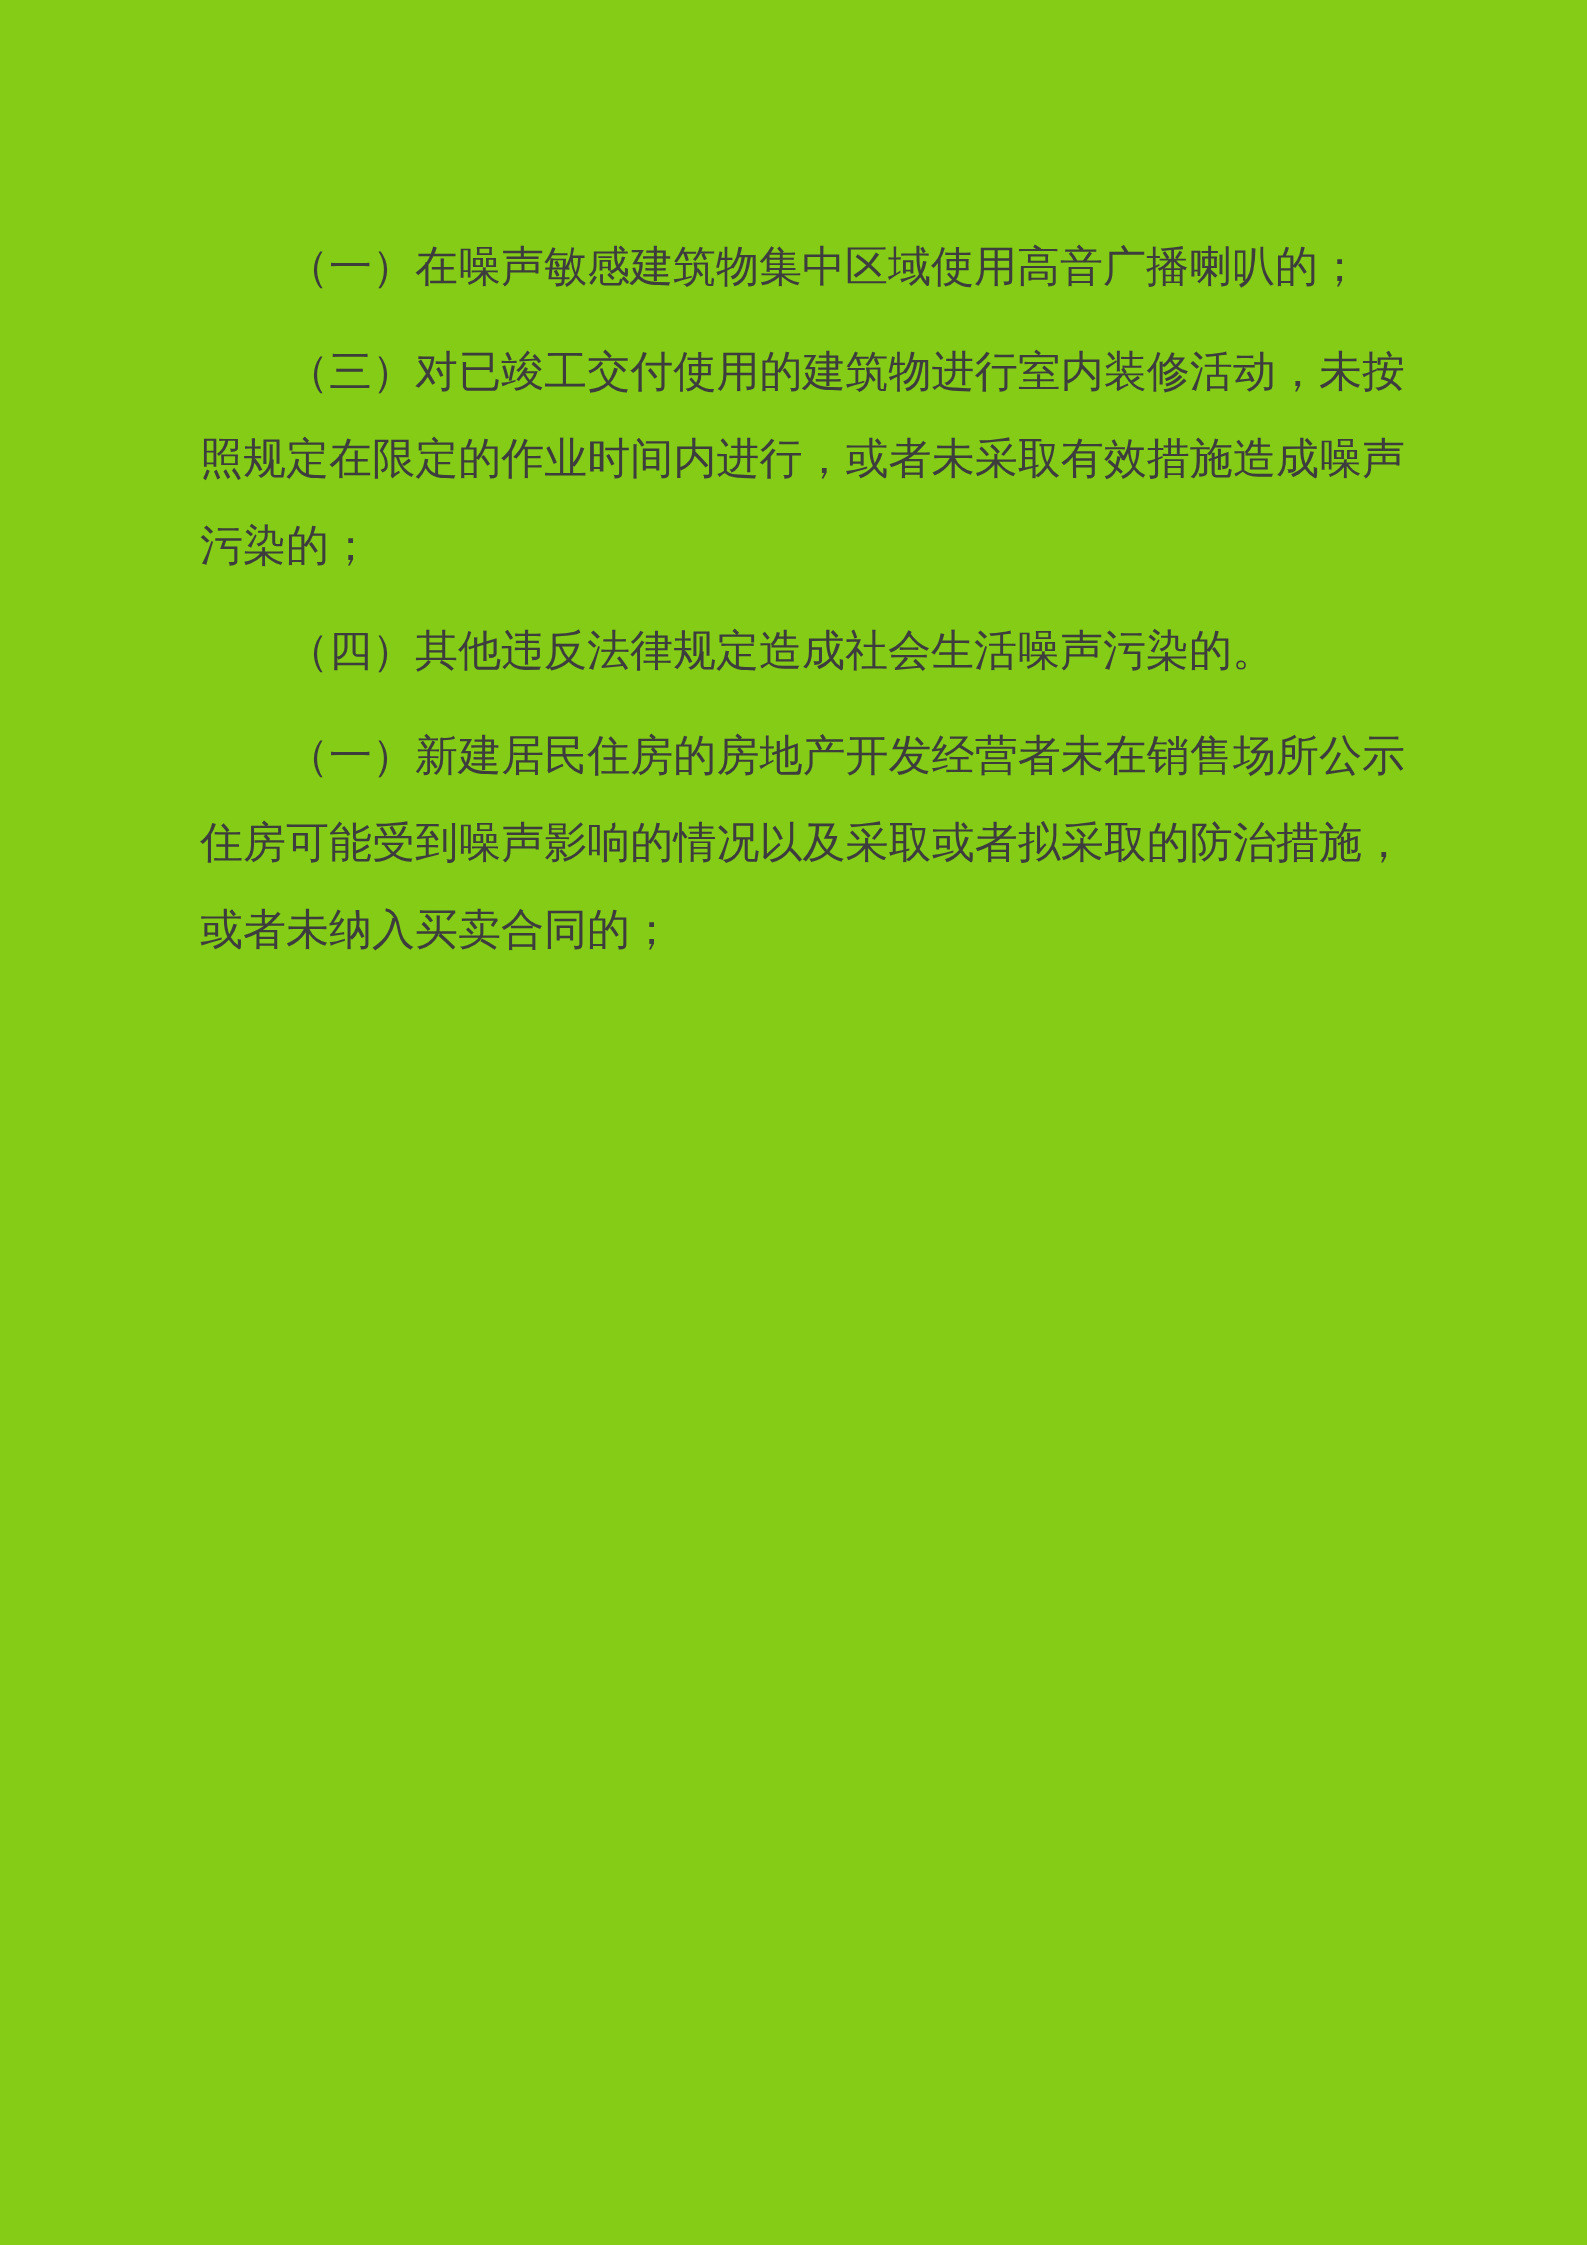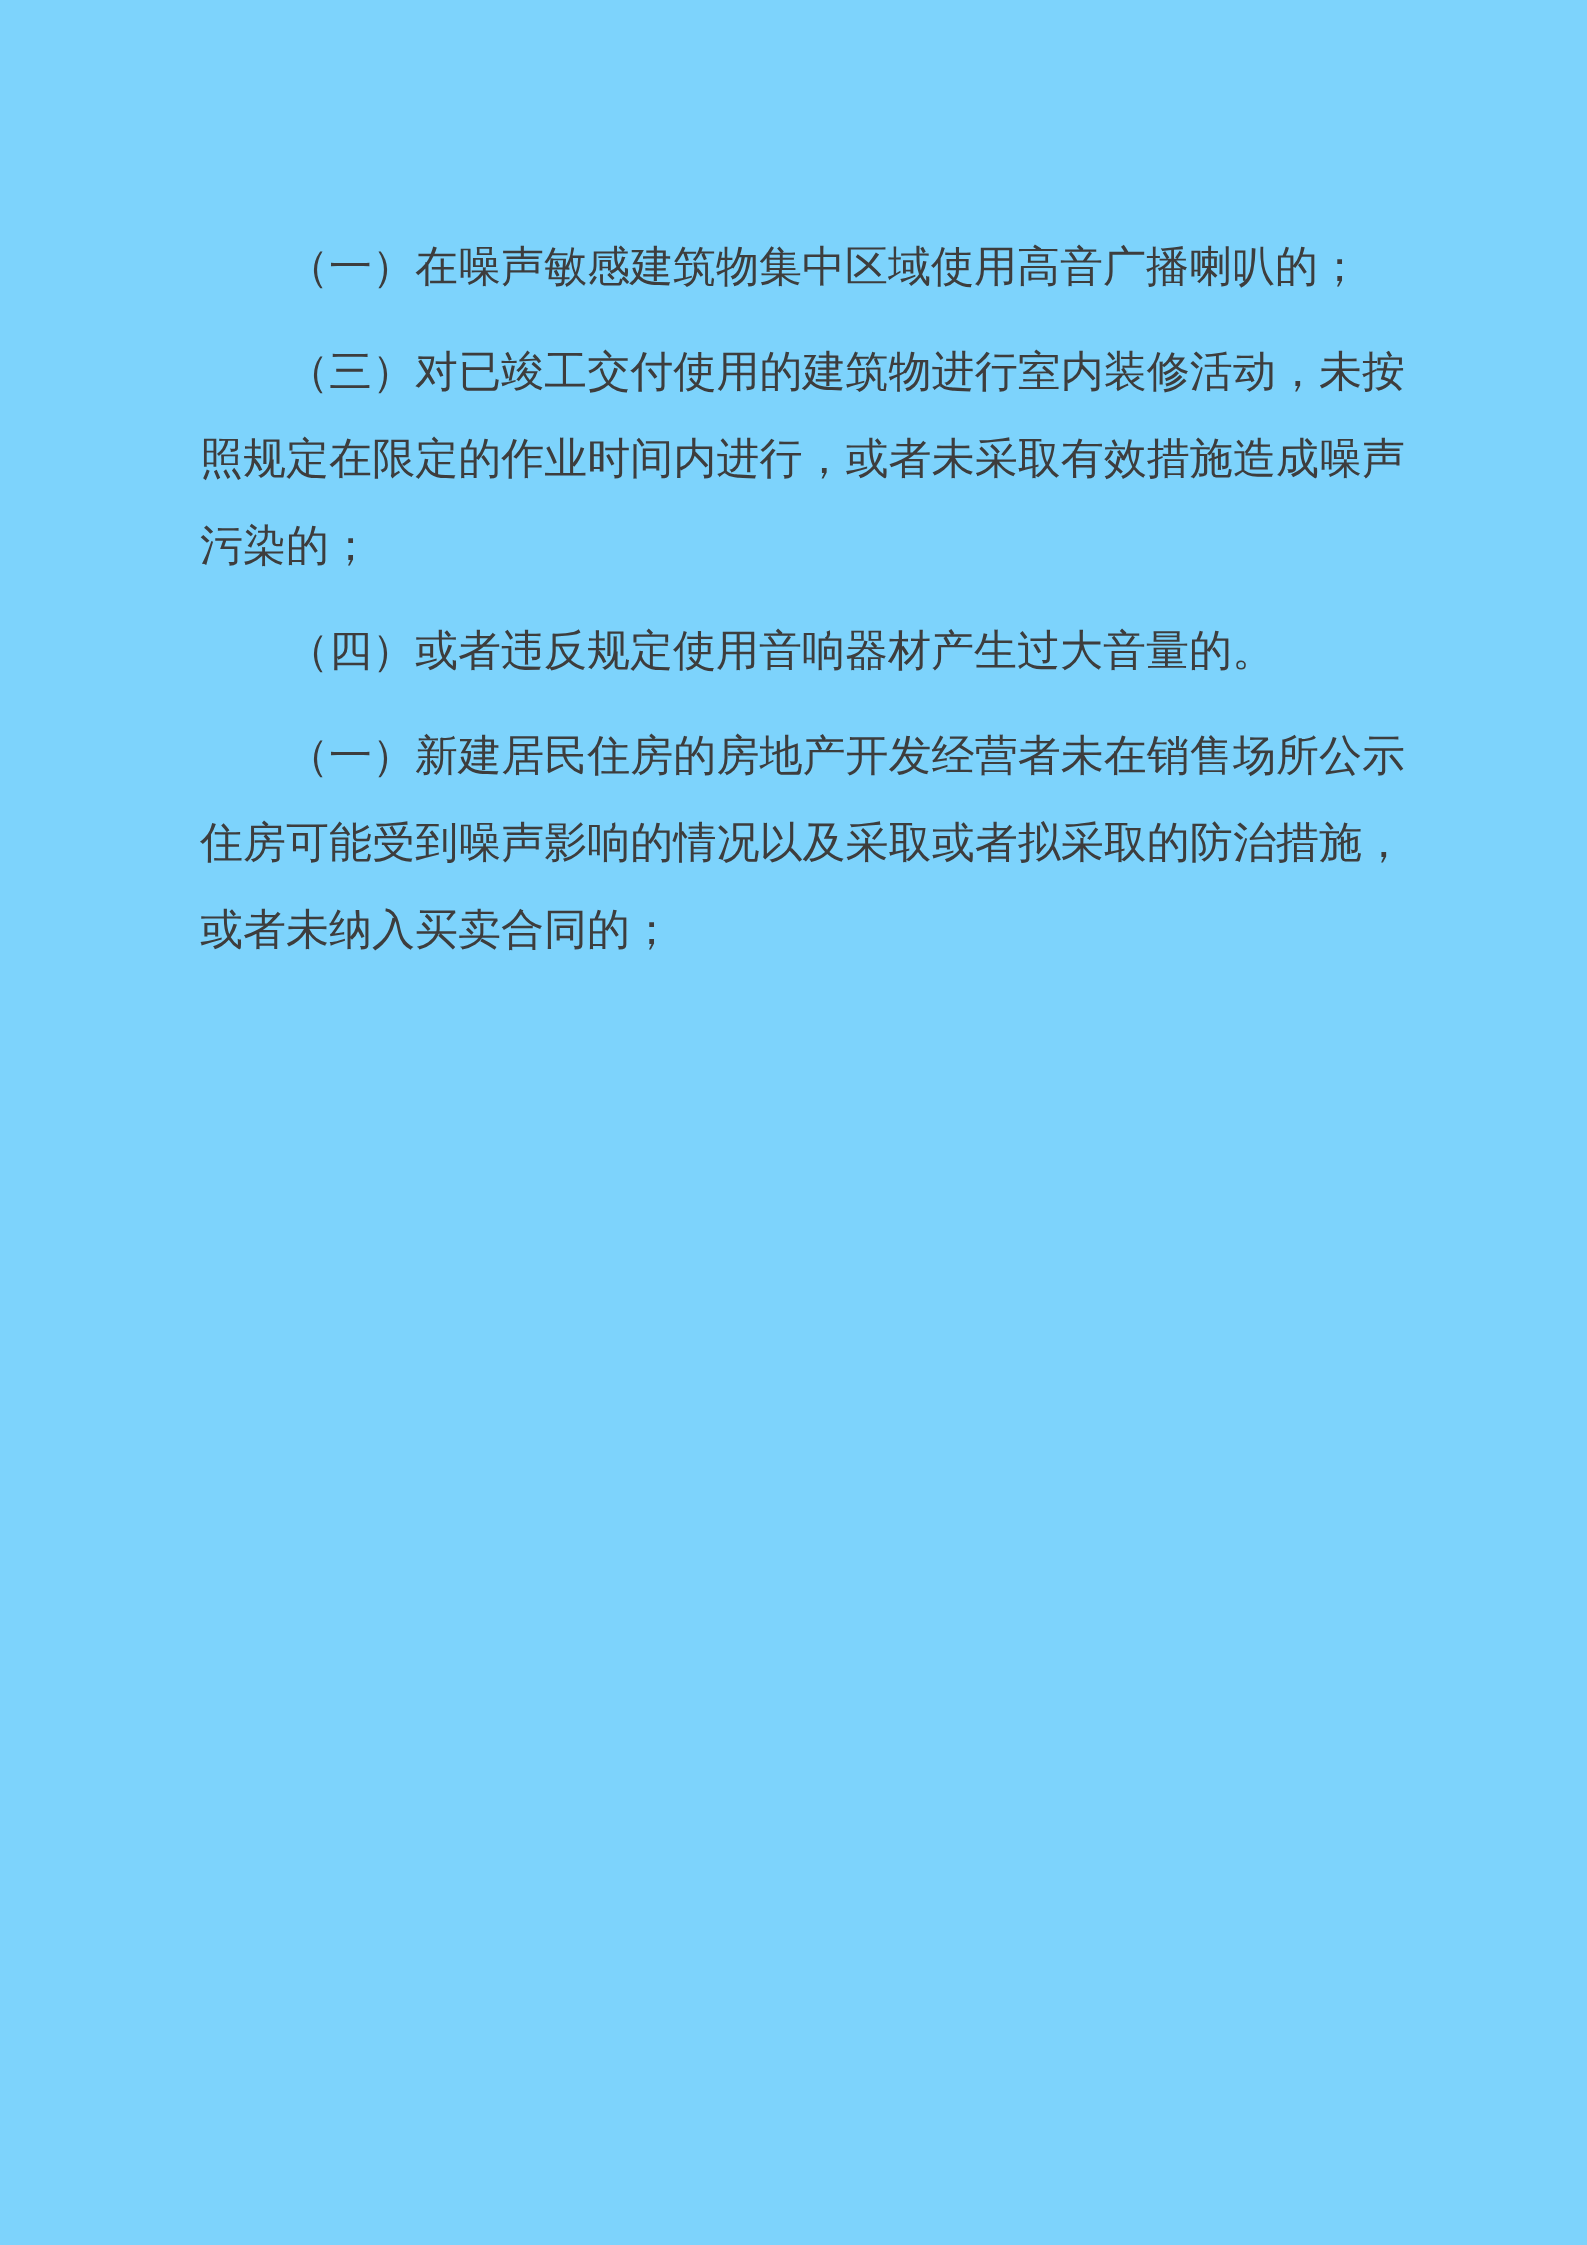--- a/index.html
+++ b/index.html
@@ -10,21 +10,21 @@
   body {
     width: 1587px;
     height: 2245px;
     position: relative;
     font-family: "Liberation Serif", "DejaVu Serif", serif;
   }
   .page {
     box-sizing: border-box;
     width: 1587px;
     height: 2245px;
-    background: #7dd3fc;
+    background: #84cc16;
     padding: 223px 182px 0 200px;
     overflow: hidden;
   }
   .para {
     margin: 0 0 18px 0;
     font-size: 43px;
     line-height: 87px;
     color: #3d3d3d;
     text-align: justify;
     text-indent: 2em;
@@ -32,15 +32,15 @@
     word-break: break-all;
     font-weight: 400;
   }
 </style>
 </head>
 <body>
 
 <div class="page">
   <p class="para">（一）在噪声敏感建筑物集中区域使用高音广播喇叭的；</p>
   <p class="para">（三）对已竣工交付使用的建筑物进行室内装修活动，未按照规定在限定的作业时间内进行，或者未采取有效措施造成噪声污染的；</p>
-  <p class="para">（四）或者违反规定使用音响器材产生过大音量的。</p>
+  <p class="para">（四）其他违反法律规定造成社会生活噪声污染的。</p>
   <p class="para">（一）新建居民住房的房地产开发经营者未在销售场所公示住房可能受到噪声影响的情况以及采取或者拟采取的防治措施，或者未纳入买卖合同的；</p>
 </div>
 
 </body></html>

